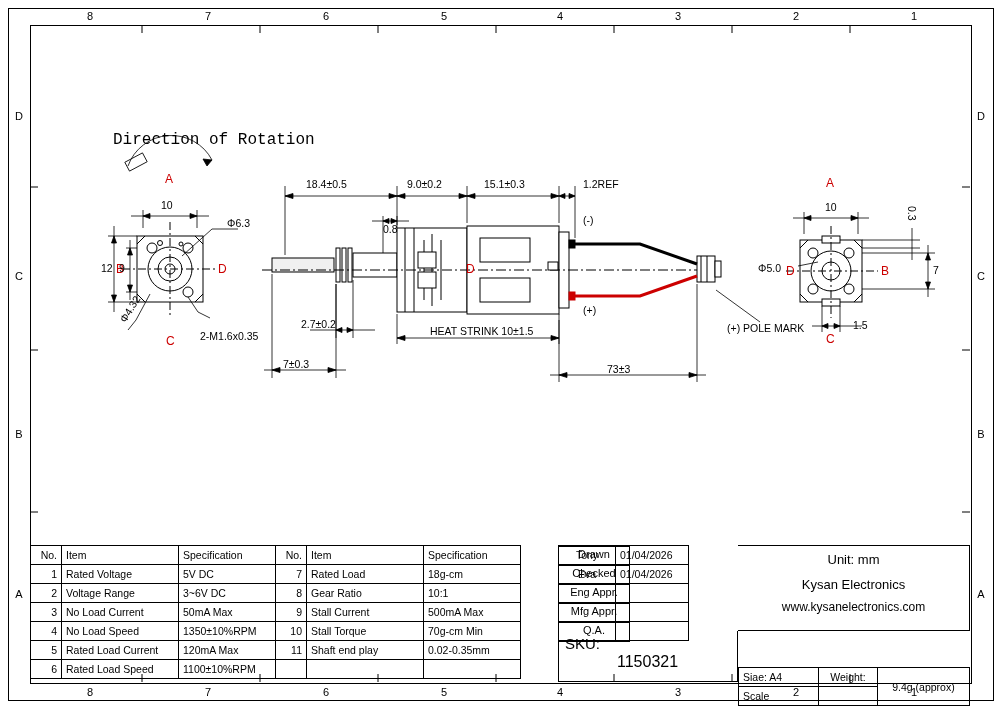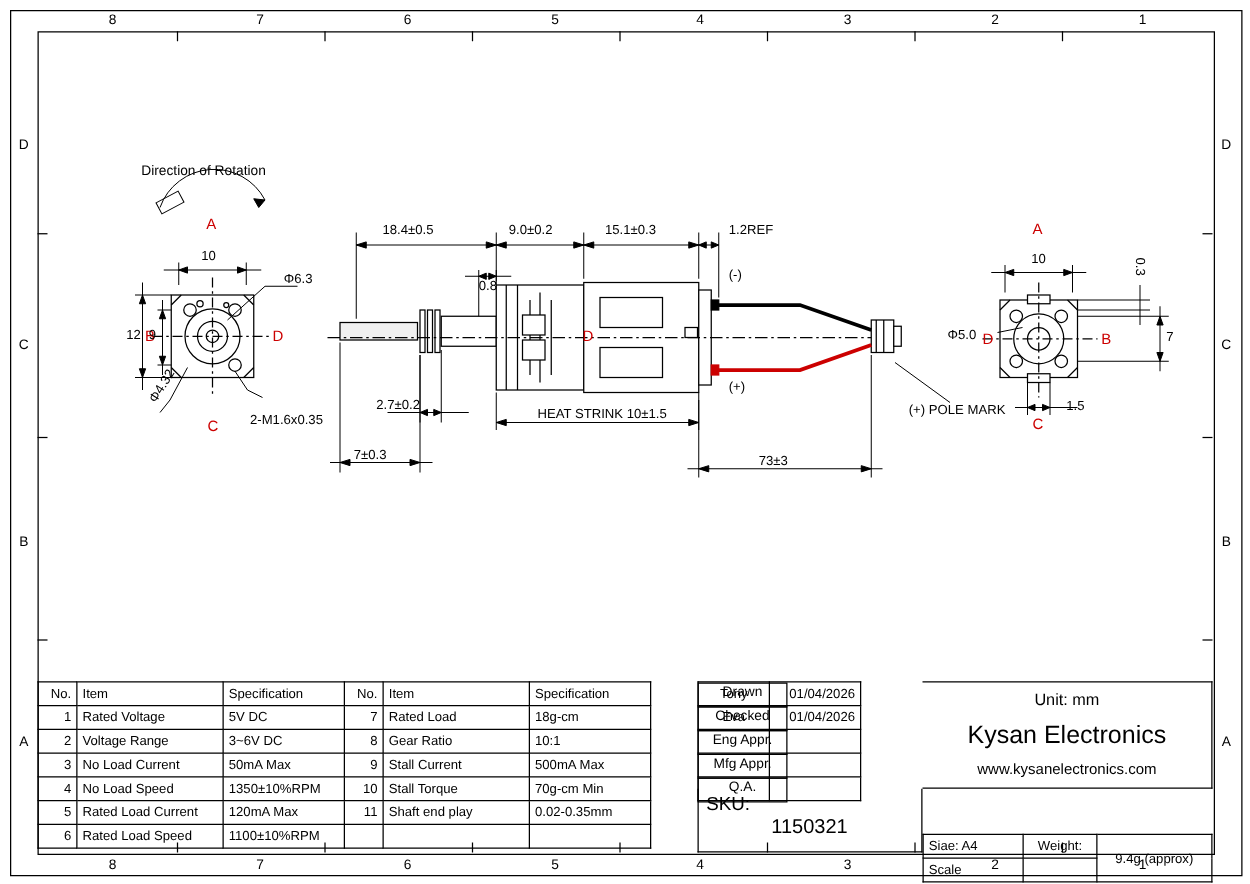--- a/index.html
+++ b/index.html
@@ -19,42 +19,42 @@
   #titleblock td{border:1px solid #000;padding:1px 4px;height:16px;}
 
   .tbl-spec{position:absolute;left:0px;top:0px;}
   .tbl-spec td.num{width:22px;text-align:right;margin-left:40px;}
   .tbl-spec td.item{width:108px;}
   .tbl-spec td.spec{width:88px;}
 
   .tbl-appr{position:absolute;left:528px;top:0px;}
   .tbl-appr td.lbl{width:62px;text-align:center;}
   .tbl-appr td.who{width:48px;text-align:center;}
-  .tbl-appr td.dt{width:64px;text-align:right;}
+  .tbl-appr td.dt{width:64px;text-align:left;}
 
   .brandbox{position:absolute;left:708px;top:0px;width:232px;height:86px;border:1px solid #000;border-left:none;box-sizing:border-box;text-align:center;}
   .brandbox .unit{font-size:13px;margin-top:6px;}
-  .brandbox .nm{font-size:20px;margin-top:10px;}
+  .brandbox .nm{font-size:13px;margin-top:10px;}
   .brandbox .web{font-size:12px;margin-top:8px;}
 
   .skubox{position:absolute;left:528px;top:86px;width:180px;height:51px;border:1px solid #000;border-top:none;box-sizing:border-box;}
   .skubox .sku{position:absolute;left:6px;top:4px;font-size:15px;}
   .skubox .skunum{position:absolute;left:58px;top:22px;font-size:16px;}
 
   .szbox{position:absolute;left:708px;top:86px;width:232px;height:34px;box-sizing:border-box;margin-top:36px;}
   .szbox table{border-collapse:collapse;font-size:11px;}
   .szbox td{border:1px solid #000;padding:1px 5px;height:23px;}
   .szbox td.k{width:72px;}
   .szbox td.w{width:50px;text-align:center;}
   .szbox td.wv{width:84px;text-align:center;}
 
   .dimtxt{position:absolute;font-size:10.5px;white-space:nowrap;}
   .lbl{position:absolute;font-size:11px;white-space:nowrap;}
   .lblr{position:absolute;font-size:12px;white-space:nowrap;color:#cc0000;}
-  .big{font-size:11px;}
+  .big{font-size:16px;font-family:Liberation Mono, monospace;}
 
   svg.draw{position:absolute;left:0;top:0;width:1000px;height:707px;pointer-events:none;}
 </style>
 </head>
 <body>
 
 <div id="page">
 
   <div id="outer-frame"></div>
   <div id="inner-frame"></div>

